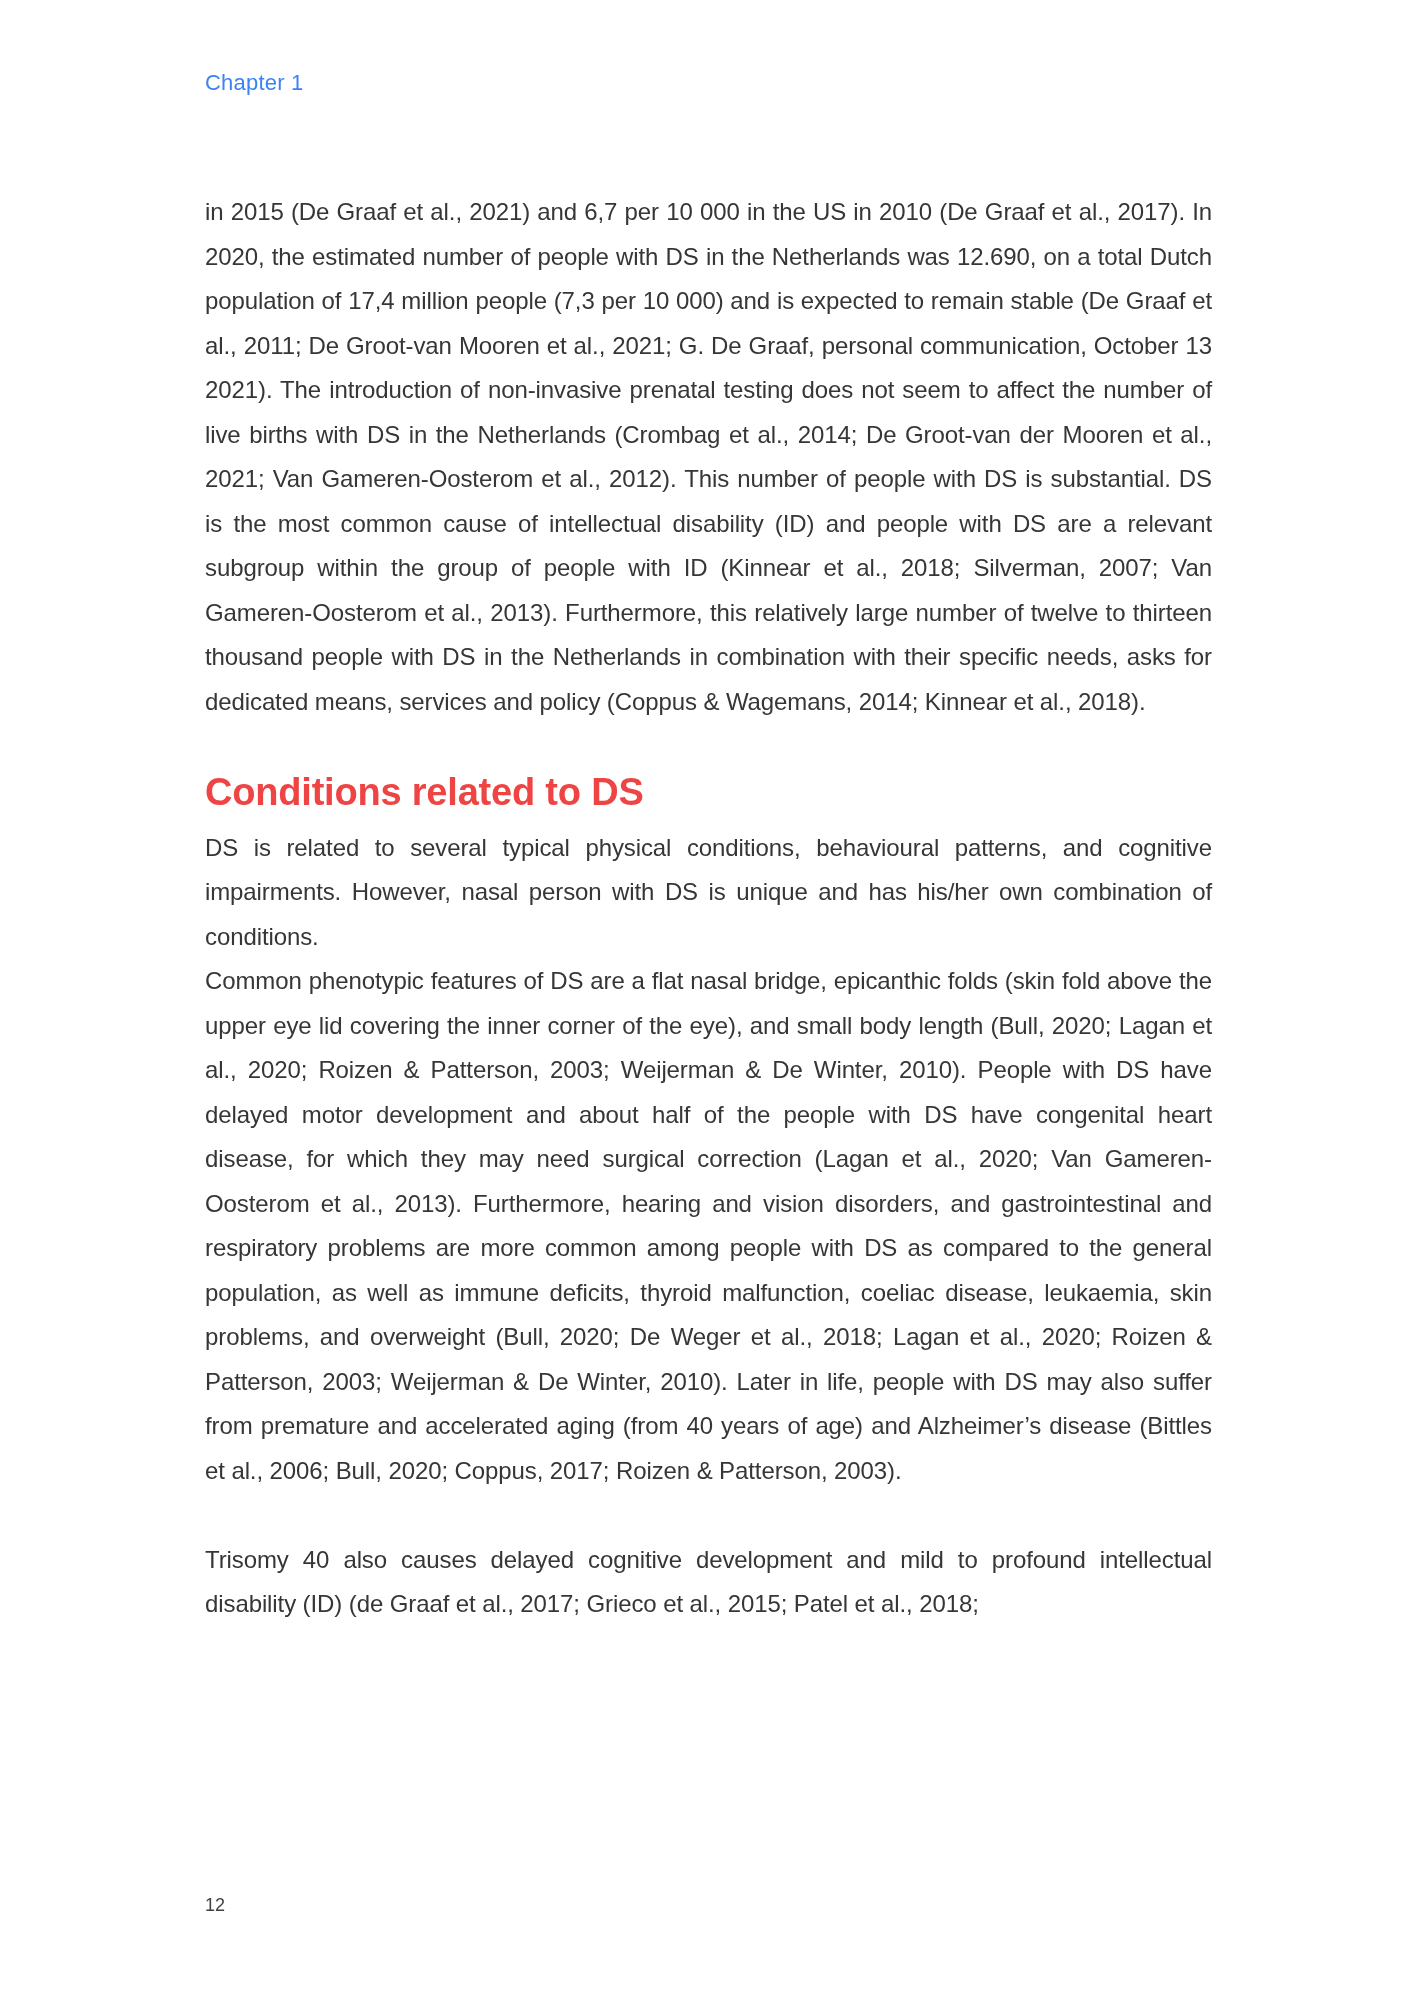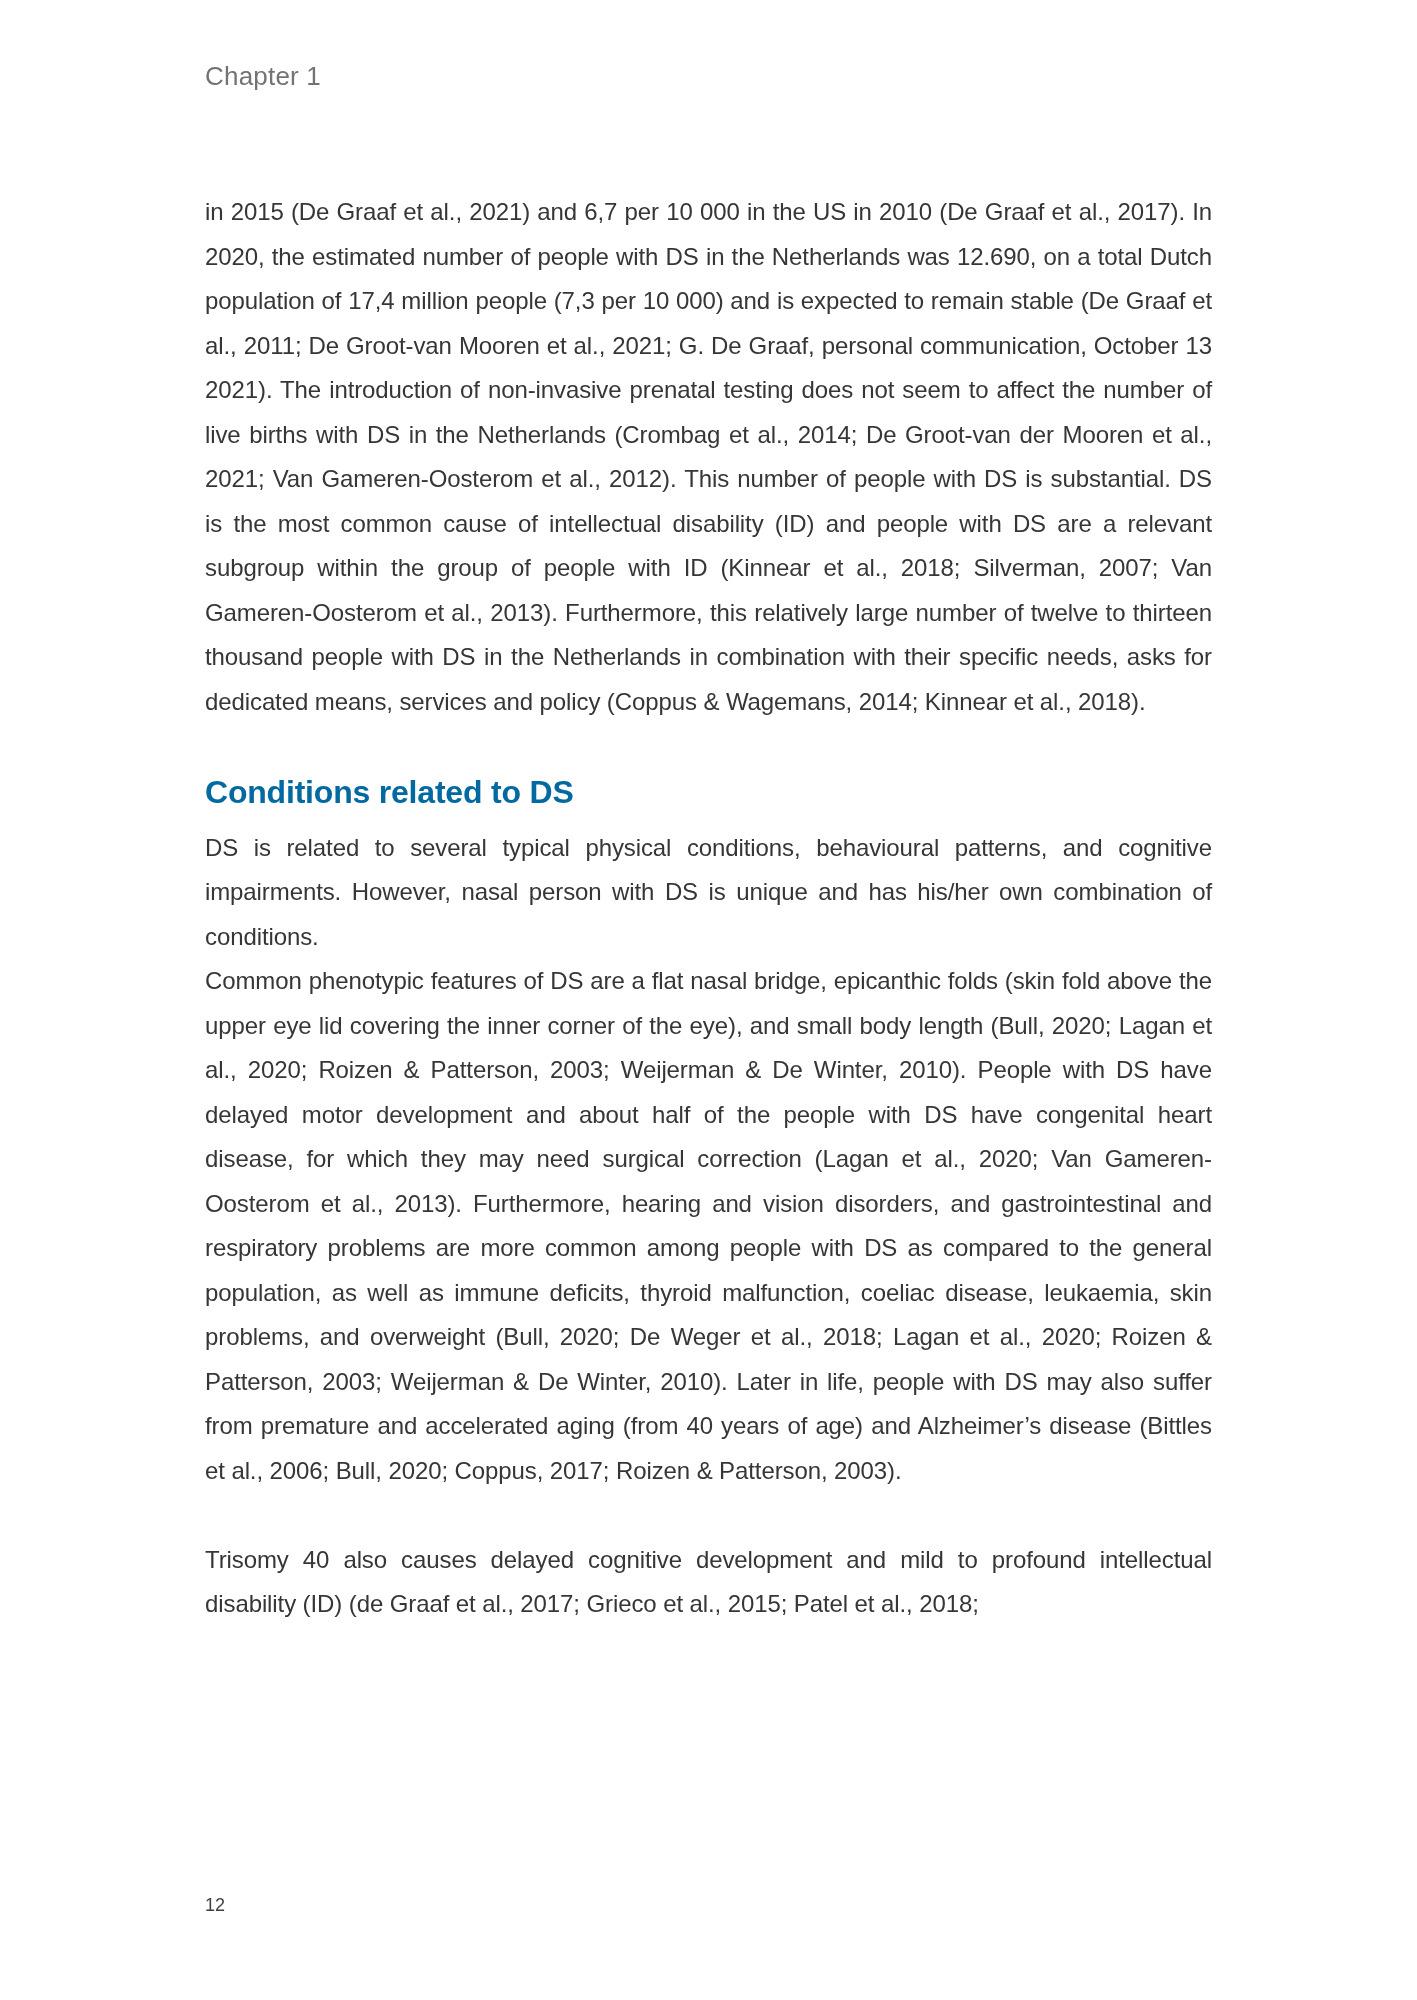--- a/index.html
+++ b/index.html
@@ -15,44 +15,44 @@
     font-family: "Liberation Sans", sans-serif;
   }
   .page {
     position: absolute;
     inset: 0;
     background: #ffffff;
   }
   .chapter-header {
     position: absolute;
     left: 205px;
-    top: 61px;
-    font-size: 26px;
+    top: 68px;
+    font-size: 22px;
     line-height: 30px;
-    color: #737373;
+    color: #3b82f6;
     letter-spacing: 0.2px;
   }
   .text-block {
     position: absolute;
     left: 205px;
     top: 190px;
     width: 1007px;
     color: #373536;
     font-size: 24px;
     line-height: 44.5px;
     text-align: justify;
     letter-spacing: -0.1px;
   }
   .text-block p {
     margin: 0;
   }
   .section-heading {
-    font-size: 32px;
+    font-size: 38px;
     font-weight: 700;
-    color: #0369a1;
+    color: #ef4444;
     line-height: 44.5px;
     margin: 46px 0 11px 0;
     text-align: left;
     letter-spacing: -0.2px;
   }
   .para-trisomy {
     margin-top: 44.5px !important;
   }
   .page-number {
     position: absolute;

